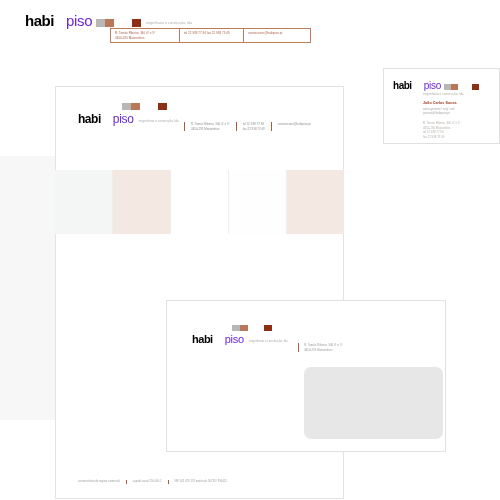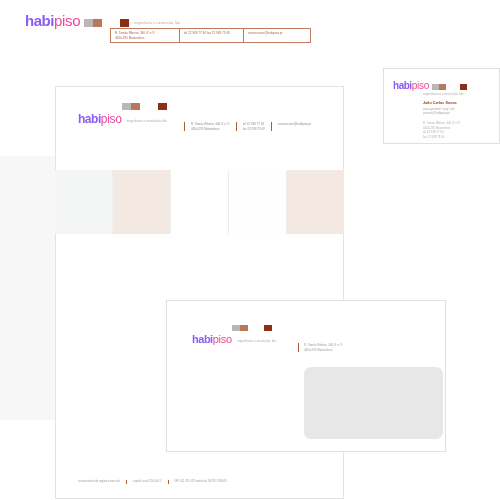--- a/index.html
+++ b/index.html
@@ -6,22 +6,22 @@
   body{width:500px;height:500px;position:relative;overflow:hidden;
        font-family:"Liberation Sans","DejaVu Sans",sans-serif;
        -webkit-font-smoothing:antialiased;}
 
   .board{position:absolute;inset:0;background:#ffffff;}
 
   
   .logo{display:flex;align-items:flex-end;white-space:nowrap;line-height:1;}
   .logo .wordwrap{position:relative;display:flex;align-items:flex-end;}
   .word{font-weight:bold;letter-spacing:-0.03em;display:flex;align-items:baseline;}
-  .w-habi{color:#8b5cf6;}
-  .w-piso{color:#ec4899;font-weight:normal;letter-spacing:-0.02em;}
+  .w-habi{color:#000000;}
+  .w-piso{color:#6d28d9;font-weight:normal;letter-spacing:-0.02em;margin-left:12px;}
   .swatchstrip{display:flex;}
   .swatchstrip span{display:block;}
   .tagline{color:#b0aaa6;white-space:nowrap;}
 
   
   #header-band{position:absolute;left:0;top:0;width:500px;height:56px;}
   #header-logo{position:absolute;left:25px;top:13px;}
   #header-logo .w-habi{font-size:15px;}
   #header-logo .w-piso{font-size:15px;}
   #header-logo .swatchstrip{margin-left:4px;margin-bottom:1px;}

